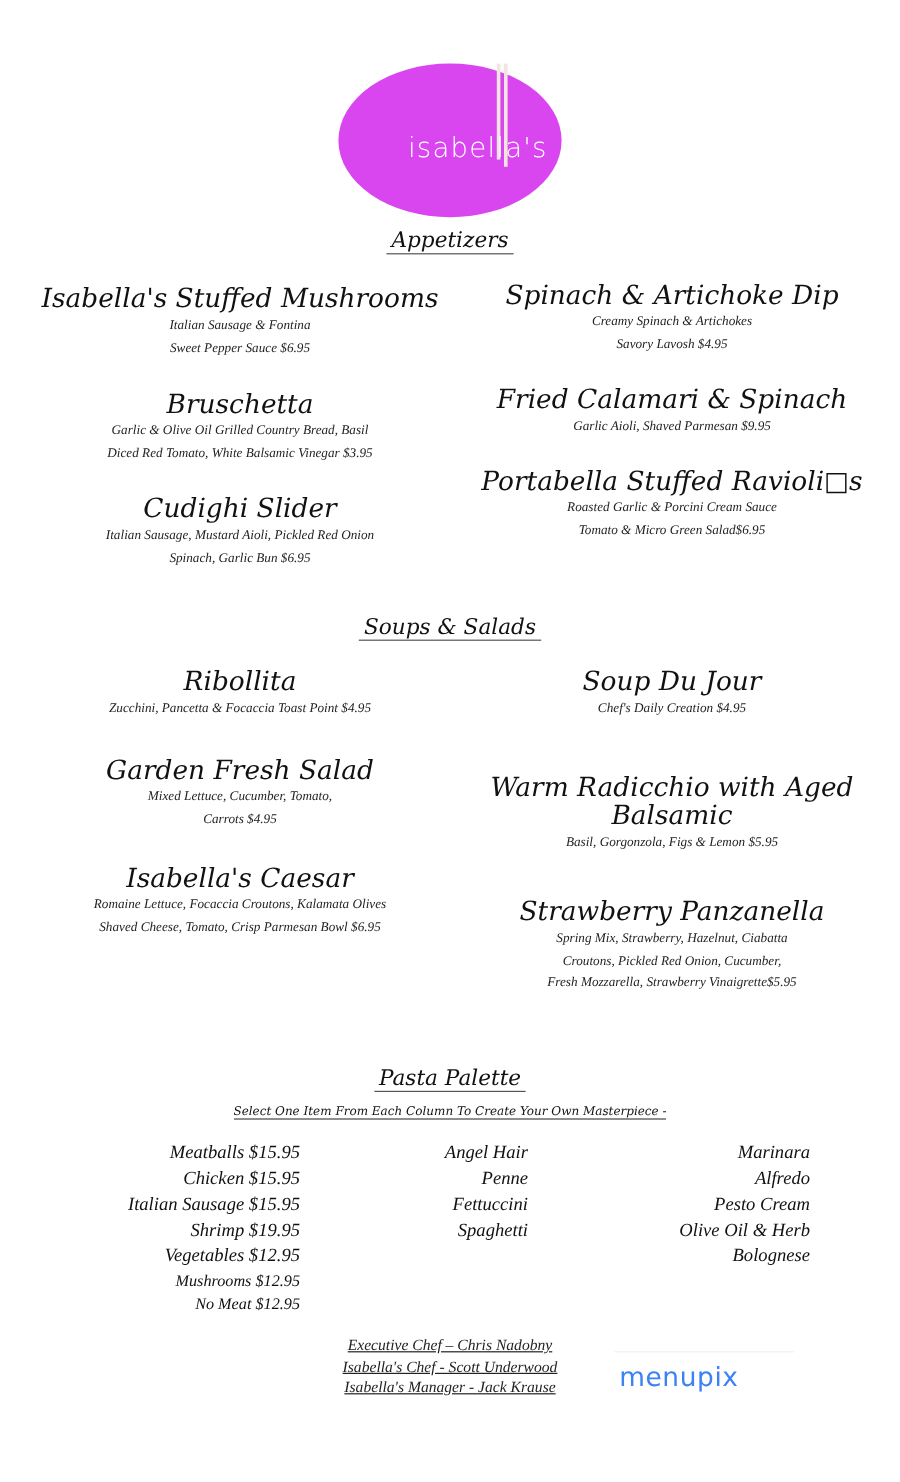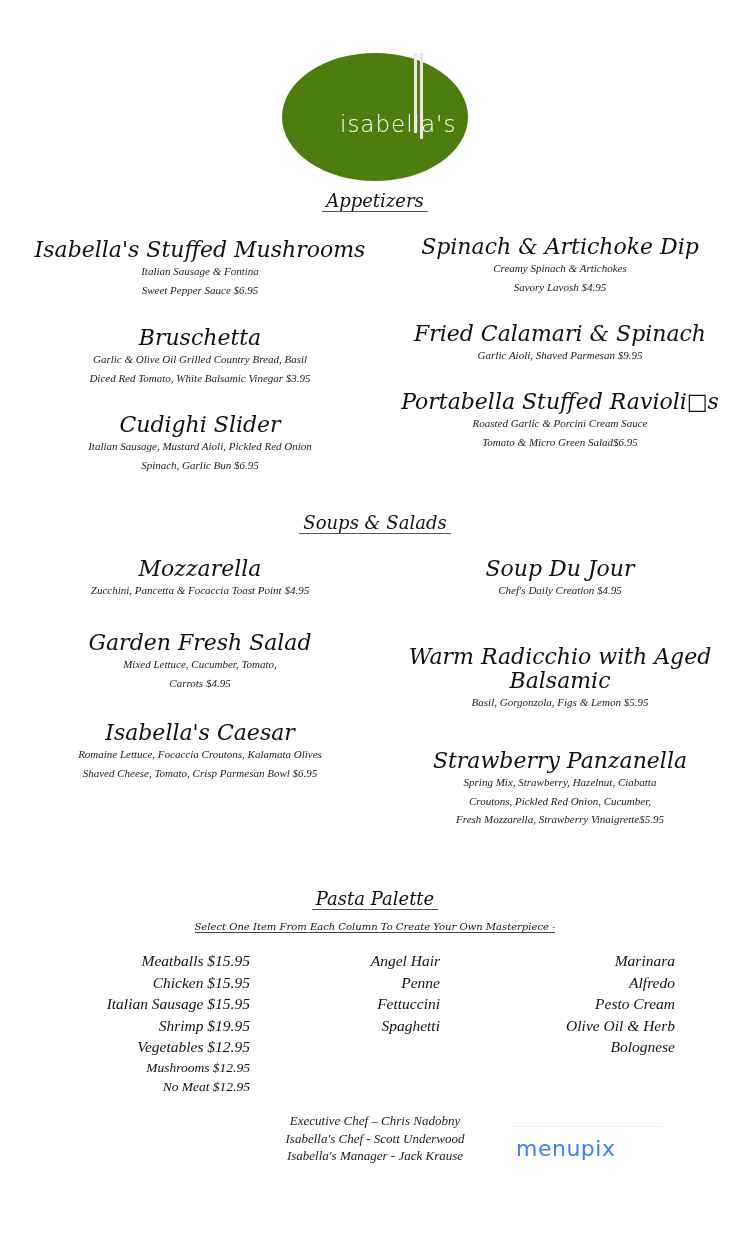--- a/index.html
+++ b/index.html
@@ -17,21 +17,21 @@
     }
 
     
     .logo {
       position: absolute;
       left: 282px;
       top: 53px;
       width: 186px;
       height: 128px;
       border-radius: 50%;
-      background: #4d7c0f;
+      background: #d946ef;
     }
     .logo-bar {
       position: absolute;
       top: 0;
       width: 3px;
       background: #f3e3e3;
     }
     .logo-text {
       position: absolute;
       left: 58px;
@@ -116,20 +116,21 @@
       position: absolute;
       left: 250px;
       top: 1112px;
       width: 250px;
       text-align: center;
       font-family: "Liberation Serif", serif;
       font-style: italic;
       font-size: 13px;
       line-height: 17.5px;
       color: #222;
+      text-decoration: underline;
     }
 
     
     .watermark {
       position: absolute;
       left: 516px;
       top: 1136px;
       font-family: "DejaVu Sans", sans-serif;
       font-size: 22px;
       color: #3b82f6;
@@ -186,21 +187,21 @@
   <div class="item-name">Portabella Stuffed Ravioli□s</div>
   <div class="item-desc">Roasted Garlic &amp; Porcini Cream Sauce</div>
   <div class="item-desc">Tomato &amp; Micro Green Salad$6.95</div>
 </div>
 
 <div class="section-title" style="top:512px;">
   <span>Soups &amp; Salads</span>
 </div>
 
 <div class="item col-left" style="top:557px;">
-  <div class="item-name">Mozzarella</div>
+  <div class="item-name">Ribollita</div>
   <div class="item-desc">Zucchini, Pancetta &amp; Focaccia Toast Point $4.95</div>
 </div>
 <div class="item col-left" style="top:631px;">
   <div class="item-name">Garden Fresh Salad</div>
   <div class="item-desc">Mixed Lettuce, Cucumber, Tomato,</div>
   <div class="item-desc">Carrots $4.95</div>
 </div>
 <div class="item col-left" style="top:721px;">
   <div class="item-name">Isabella's Caesar</div>
   <div class="item-desc">Romaine Lettuce, Focaccia Croutons, Kalamata Olives</div>

